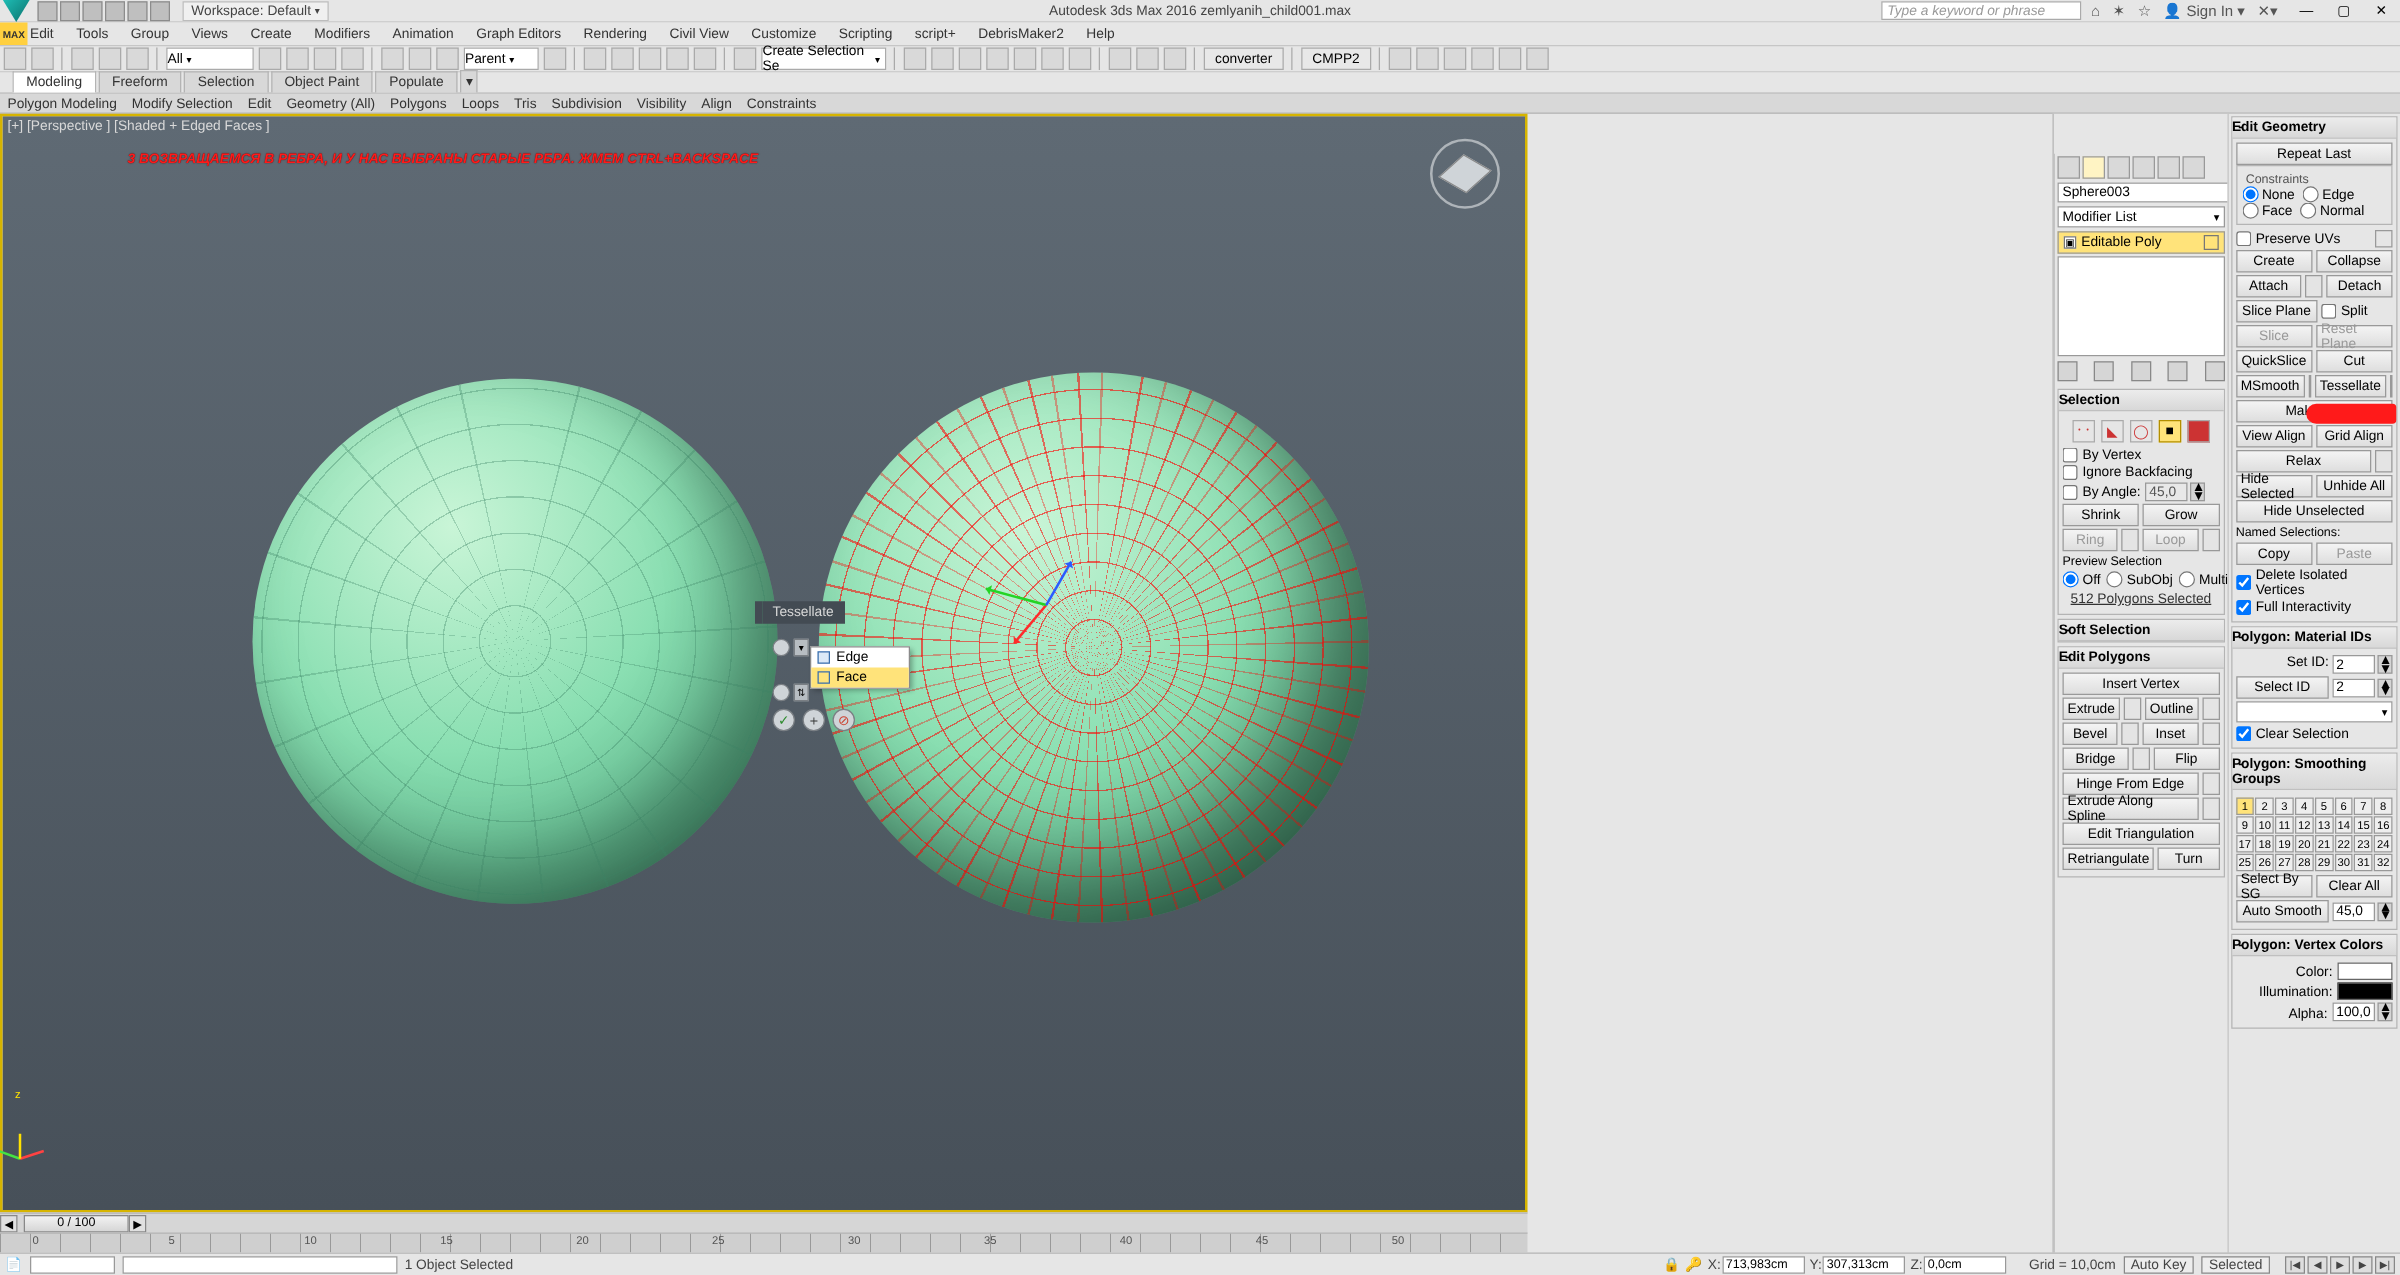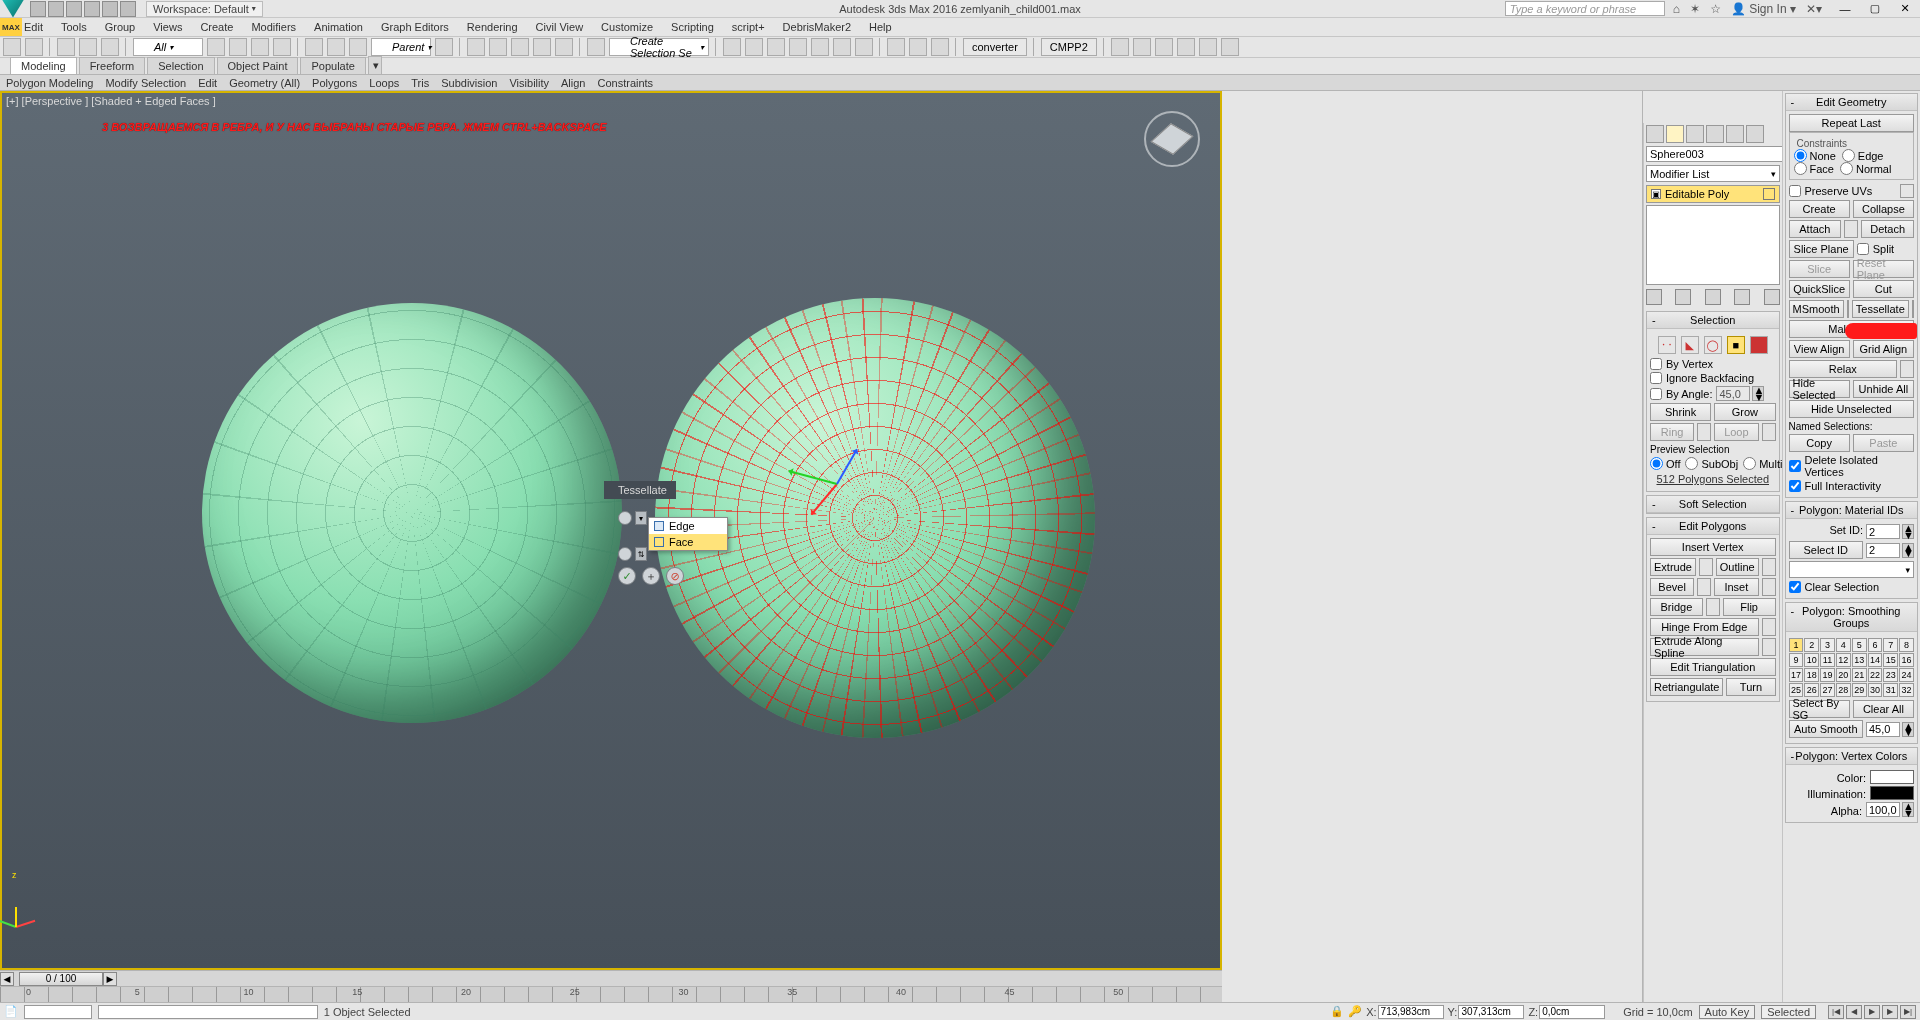--- a/index.html
+++ b/index.html
@@ -19,21 +19,21 @@
 .winbtns div { width:30px; height:18px; display:flex; align-items:center; justify-content:center; font-size:11px; }
 
 .menubar { position:absolute; left:0; top:18px; right:0; height:18px; background:#e6e6e6; display:flex; align-items:center; padding-left:22px; gap:14px; color:#333; }
 .menubar .m { padding:2px 2px; }
 .menubar .app { position:absolute; left:0; width:22px; height:18px; background:#ffd040; display:flex; align-items:center; justify-content:center; font-weight:bold; font-size:8px; }
 
 
 .toolbars { position:absolute; left:0; top:36px; right:0; height:22px; background:#e6e6e6; border-top:1px solid #c6c6c6; border-bottom:1px solid #c6c6c6; display:flex; align-items:center; gap:4px; padding:0 3px; }
 .toolbars .tb { width:18px; height:18px; border:1px solid #aaa; background:#d9d9d9; }
 .toolbars .sep { width:2px; height:18px; border-left:1px solid #aaa; margin:0 2px; }
-.toolbars .dd { height:18px; border:1px solid #aaa; background:#fff; font-size:11px; display:inline-flex; align-items:center; padding:0 4px 0 20px;font-style:italic; }
+.toolbars .dd { height:18px; border:1px solid #aaa; background:#fff; font-size:11px; display:inline-flex; align-items:center; padding:0 4px 0 0; }
 .toolbars .dd.after::after { content:"▾"; margin-left:3px; font-size:8px; }
 .toolbars .txtbtn { height:18px; padding:0 8px; border:1px solid #aaa; background:#e8e8e8; display:inline-flex; align-items:center; }
 
 .tabrow { position:absolute; left:0; top:58px; right:0; height:17px; background:#e6e6e6; display:flex; align-items:flex-end; padding-left:10px; gap:2px; border-bottom:1px solid #b4b4b4; }
 .tabrow .tab { padding:2px 10px; border:1px solid #b4b4b4; border-bottom:none; background:#d8d8d8; color:#333; }
 .tabrow .tab.active { background:#fff; }
 
 .ribbon { position:absolute; left:0; top:75px; right:0; height:16px; background:#d8d8d8; border-bottom:1px solid #b4b4b4; display:flex; align-items:center; gap:12px; padding-left:6px; color:#333; font-size:11px; }
 
 
@@ -110,21 +110,21 @@
 .stack-item { background:#dcdcdc; border:1px solid #999; padding:2px 4px; display:flex; align-items:center; gap:4px; margin-bottom:2px; }
 .stack-item.sel { background:#ffe37a; }
 .stack-item .exp { width:10px; height:10px; border:1px solid #777; background:#fff; font-size:8px; display:flex; align-items:center; justify-content:center; }
 
 .stack-box { height:80px; border:1px solid #999; background:#fff; margin-bottom:4px; }
 
 .lil-btns { display:flex; gap:6px; align-items:center; justify-content:space-between; margin-bottom:6px; }
 .lil-btns .b { width:16px; height:16px; border:1px solid #888; background:#d6d6d6; }
 
 .roll { border:1px solid #b4b4b4; margin-bottom:3px; }
-.roll .rh { background:linear-gradient(#ececec,#d8d8d8); text-align:center; padding:2px 0; border-bottom:1px solid #c0c0c0; position:relative; }
+.roll .rh { background:linear-gradient(#ececec,#d8d8d8); text-align:left; padding:2px 0; border-bottom:1px solid #c0c0c0; position:relative;font-weight:bold; }
 .roll .rh::before { content:"-"; position:absolute; left:5px; }
 .roll .rb { padding:3px; }
 
 .so-icons { display:flex; gap:5px; justify-content:center; margin:4px 0; }
 .so-icons .si { width:18px; height:18px; border:1px solid #aaa; display:flex; align-items:center; justify-content:center; font-size:11px; }
 .so-icons .si.sel { background:#ffe37a; border-color:#b38f00; }
 .si.red{ color:#c33;}
 .si.red4{ background:#c33; }
 
 .chk { display:flex; align-items:center; gap:4px; margin:2px 0; }

